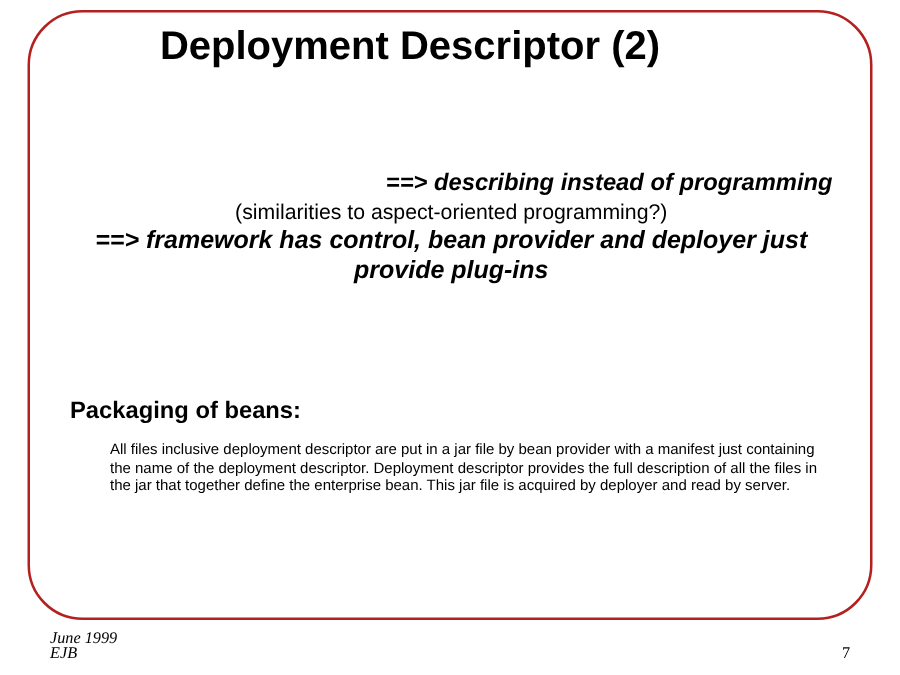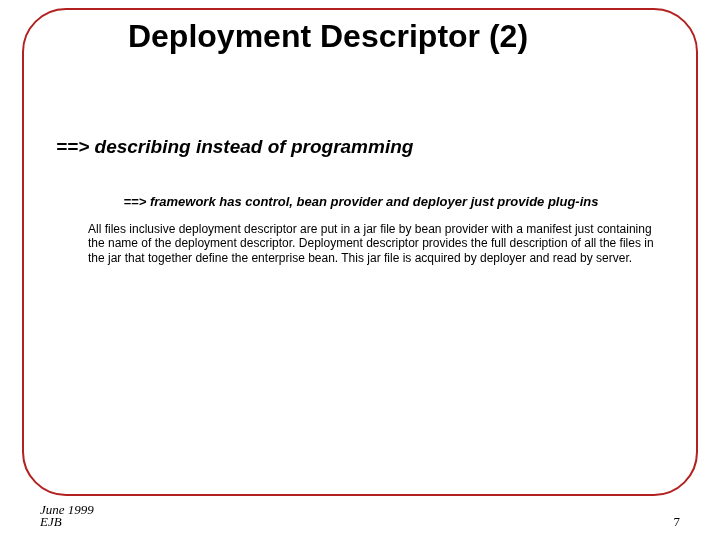--- a/index.html
+++ b/index.html
@@ -39,34 +39,33 @@
   .body {
     position: absolute;
     top: 120px;
     left: 56px;
     width: 610px;
   }
   .point1 {
     font-size: 19px;
     font-weight: bold;
     font-style: italic;
-    text-align: left;
+    text-align: right;
     margin-top: 16px;
   }
   .point1-sub {
     font-size: 17px;
     text-align: center;
     margin-top: 2px;
   }
   .point2 {
-    font-size: 13px;
+    font-size: 20px;
     font-weight: bold;
     font-style: italic;
     text-align: center;
-    margin-top: 36px;
     line-height: 1.2;
   }
   .section-head {
     font-size: 19px;
     font-weight: bold;
     margin-top: 90px;
   }
   .section-body {
     font-size: 12px;
     margin-top: 12px;
@@ -105,23 +104,25 @@
 </head>
 <body>
 
 <div class="slide">
   <div class="frame"></div>
 
   <div class="title">Deployment Descriptor (2)</div>
 
   <div class="body">
     <div class="point1">==&gt; describing instead of programming</div>
+    <div class="point1-sub">(similarities to aspect-oriented programming?)</div>
 
     <div class="point2">==&gt; framework has control, bean provider and deployer just provide plug-ins</div>
 
+    <div class="section-head">Packaging of beans:</div>
     <div class="section-body">All files inclusive deployment descriptor are put in a jar file by bean provider with a manifest just containing the name of the deployment descriptor. Deployment descriptor provides the full description of all the files in the jar that together define the enterprise bean. This jar file is acquired by deployer and read by server.</div>
   </div>
 
   <div class="footer">
     <span class="footer-left">June 1999</span>
     <span class="footer-center">EJB</span>
     <span class="footer-right">7</span>
   </div>
 </div>
 

